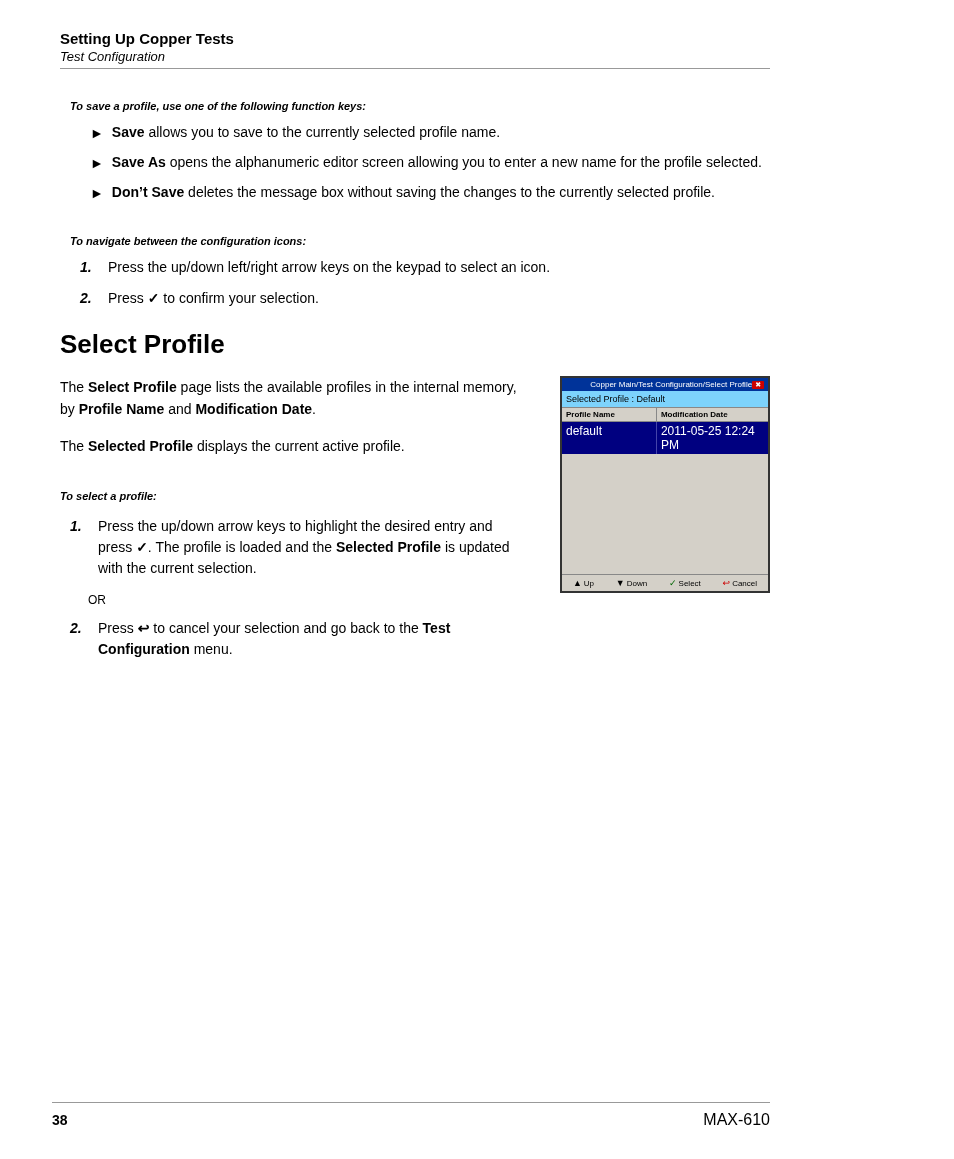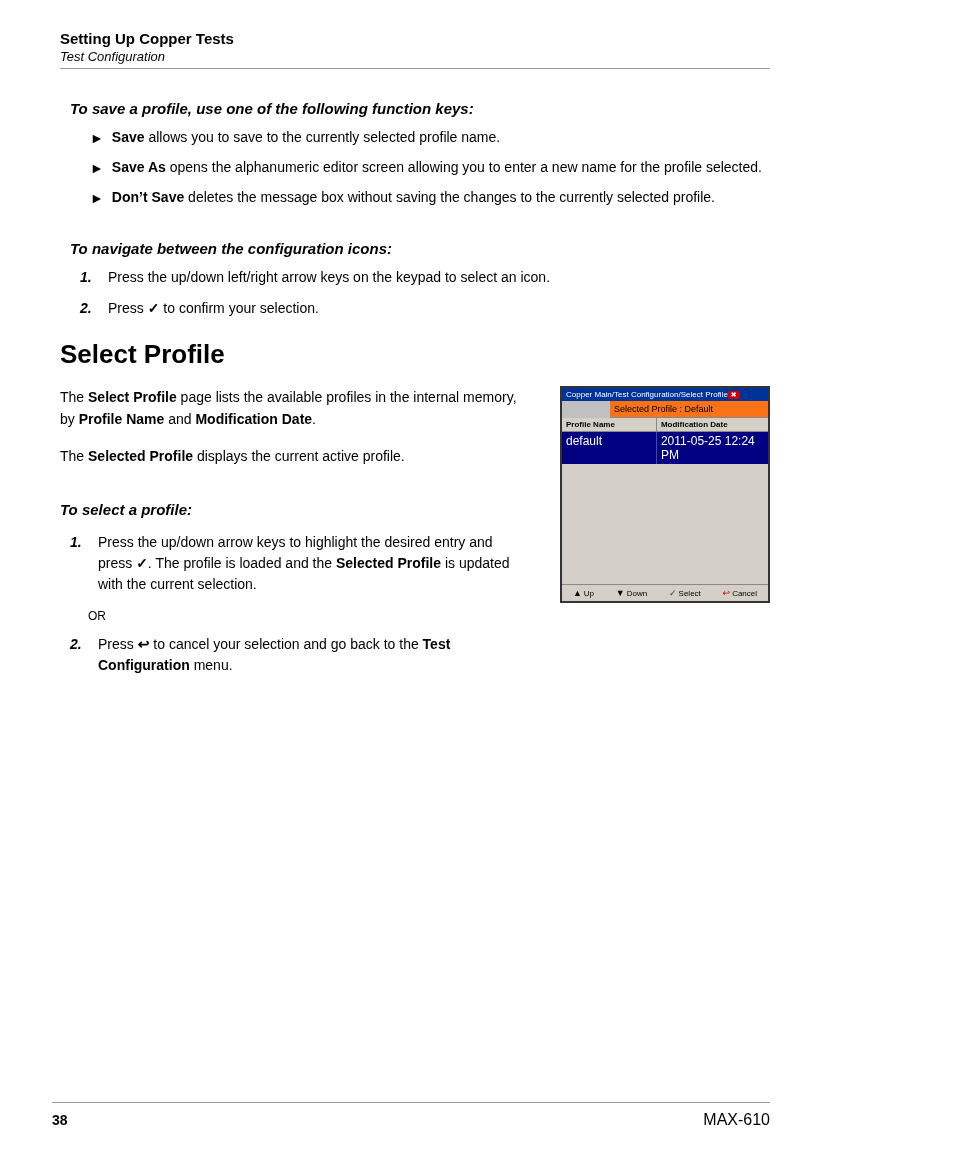--- a/index.html
+++ b/index.html
@@ -37,21 +37,21 @@
     }
 
     .header-rule {
       border: none;
       border-top: 1px solid #999;
       margin-bottom: 20px;
     }
 
     
     .section-heading {
-      font-size: 15px;
+      font-size: 11px;
       font-style: italic;
       font-weight: bold;
       margin-bottom: 10px;
       margin-top: 31px;
     }
 
     
     .bullet-list {
       list-style: none;
       margin-left: 20px;
@@ -133,38 +133,37 @@
       font-size: 9px;
       color: #000;
     }
 
     .device-titlebar {
       background: #003399;
       color: #fff;
       font-size: 8px;
       padding: 2px 4px;
       display: flex;
-      justify-content: flex-start;
+      justify-content: flex-end;
       align-items: center;
     }
 
     .device-titlebar-close {
       background: #cc0000;
       color: #fff;
       font-size: 7px;
       padding: 0 3px;
       border-radius: 1px;
     }
 
     .device-selected-profile {
-      background: #f97316;
+      background: #7dd3fc;
       padding: 3px 4px;
       font-size: 9px;
       border-bottom: 1px solid #888;
-      margin-left: 48px;
     }
 
     .device-table-header {
       display: flex;
       background: #d4d0c8;
       border-bottom: 1px solid #888;
     }
 
     .device-table-header-cell {
       font-size: 8px;

